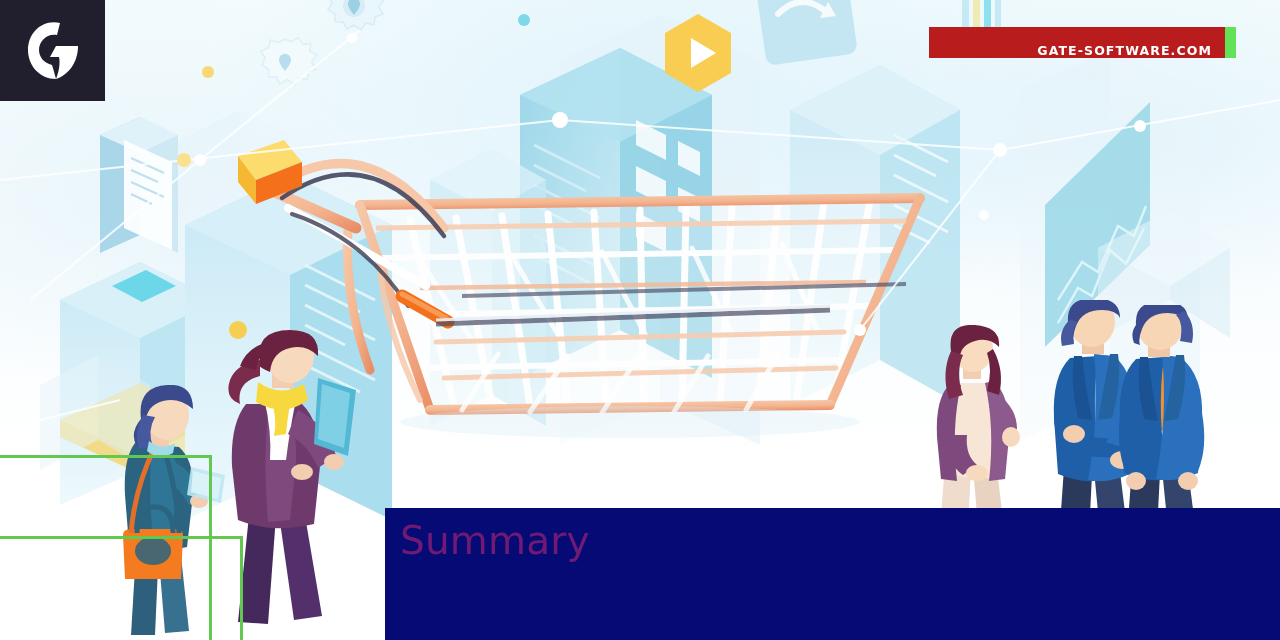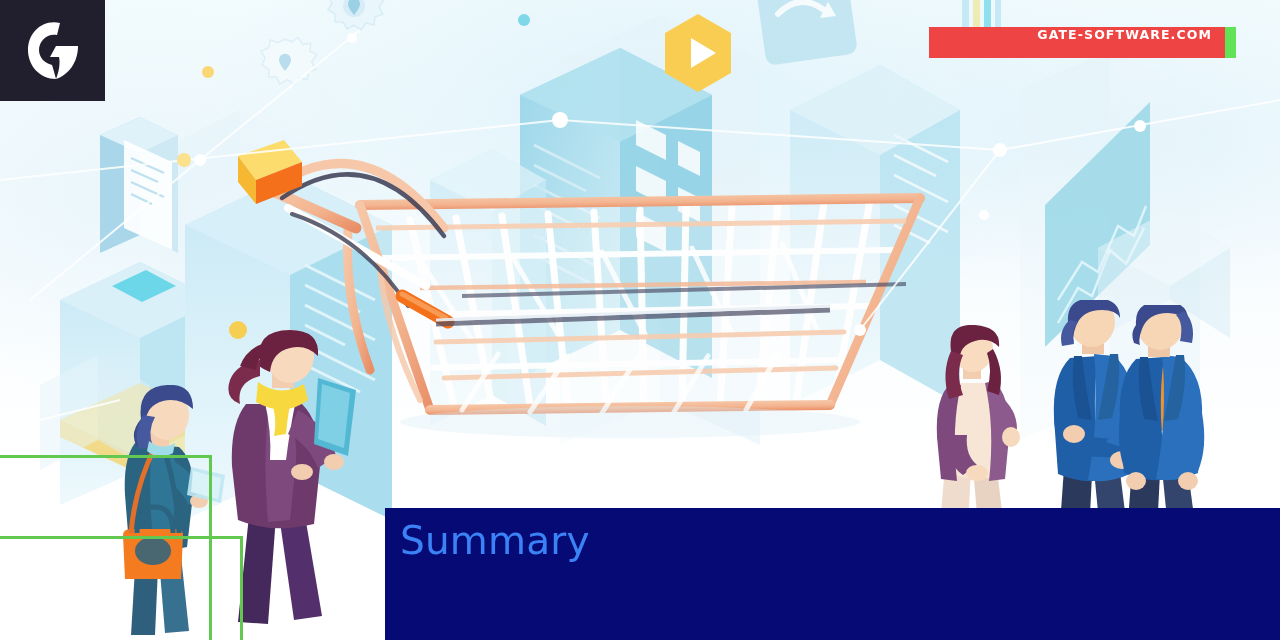--- a/index.html
+++ b/index.html
@@ -48,23 +48,23 @@
 
   
   .url-badge {
     position: absolute;
     left: 929px; top: 27px;
     height: 31px;
     display: flex;
     align-items: stretch;
   }
   .url-badge-body {
-    background: #ef4444;
+    background: #b91c1c;
     display: flex;
-    align-items: flex-start;
+    align-items: flex-end;
     justify-content: flex-end;
     padding: 0 13px 0 24px;
     width: 296px;
     box-sizing: border-box;
   }
   .url-badge-text {
     color: #ffffff;
     font-size: 12.5px;
     font-weight: bold;
     letter-spacing: 1.1px;
@@ -79,21 +79,21 @@
   
   .title-panel {
     position: absolute;
     left: 385px; top: 508px;
     width: 895px; height: 132px;
     background: #060a74;
   }
   .title-text {
     position: absolute;
     left: 400px; top: 521px;
-    color: #3b82f6;
+    color: #701a75;
     font-size: 39px;
     font-weight: 400;
     letter-spacing: 0.2px;
     line-height: 1;
     font-family: "DejaVu Sans", sans-serif;
   }
 
   
   .selbox {
     position: absolute;

